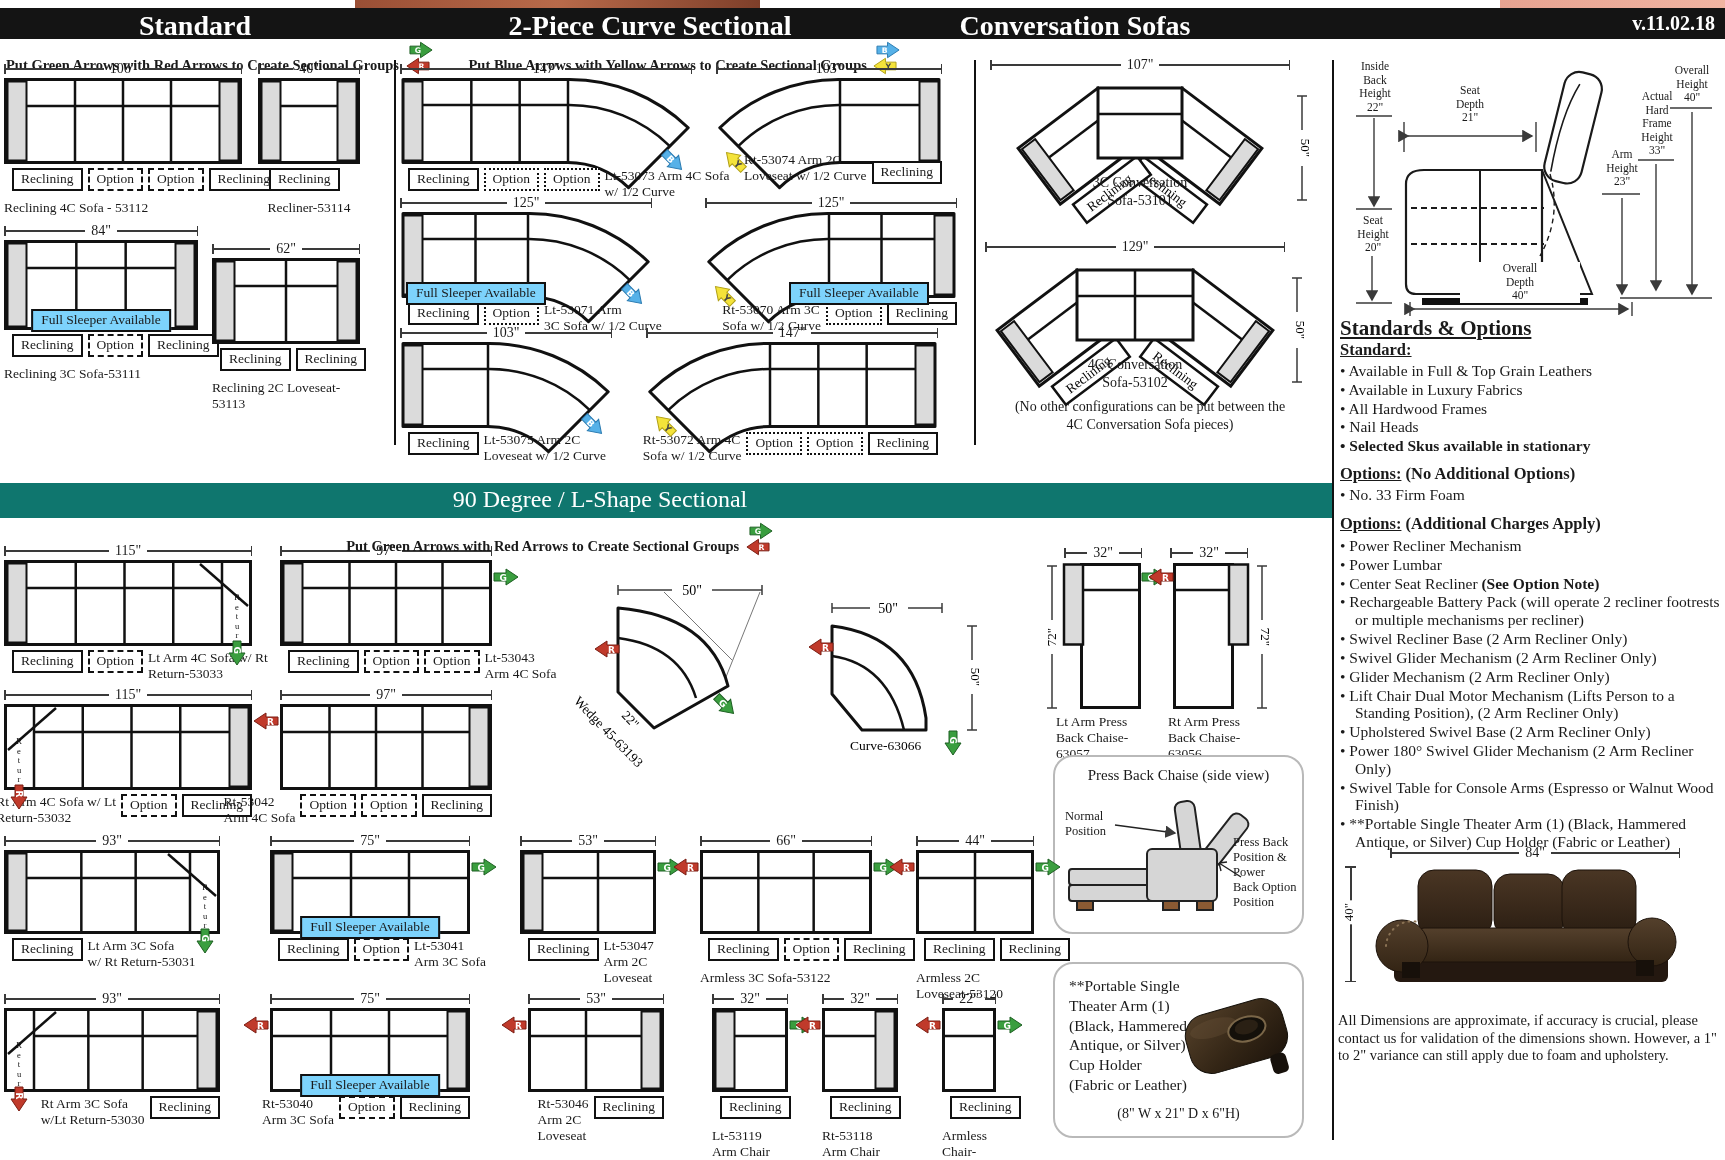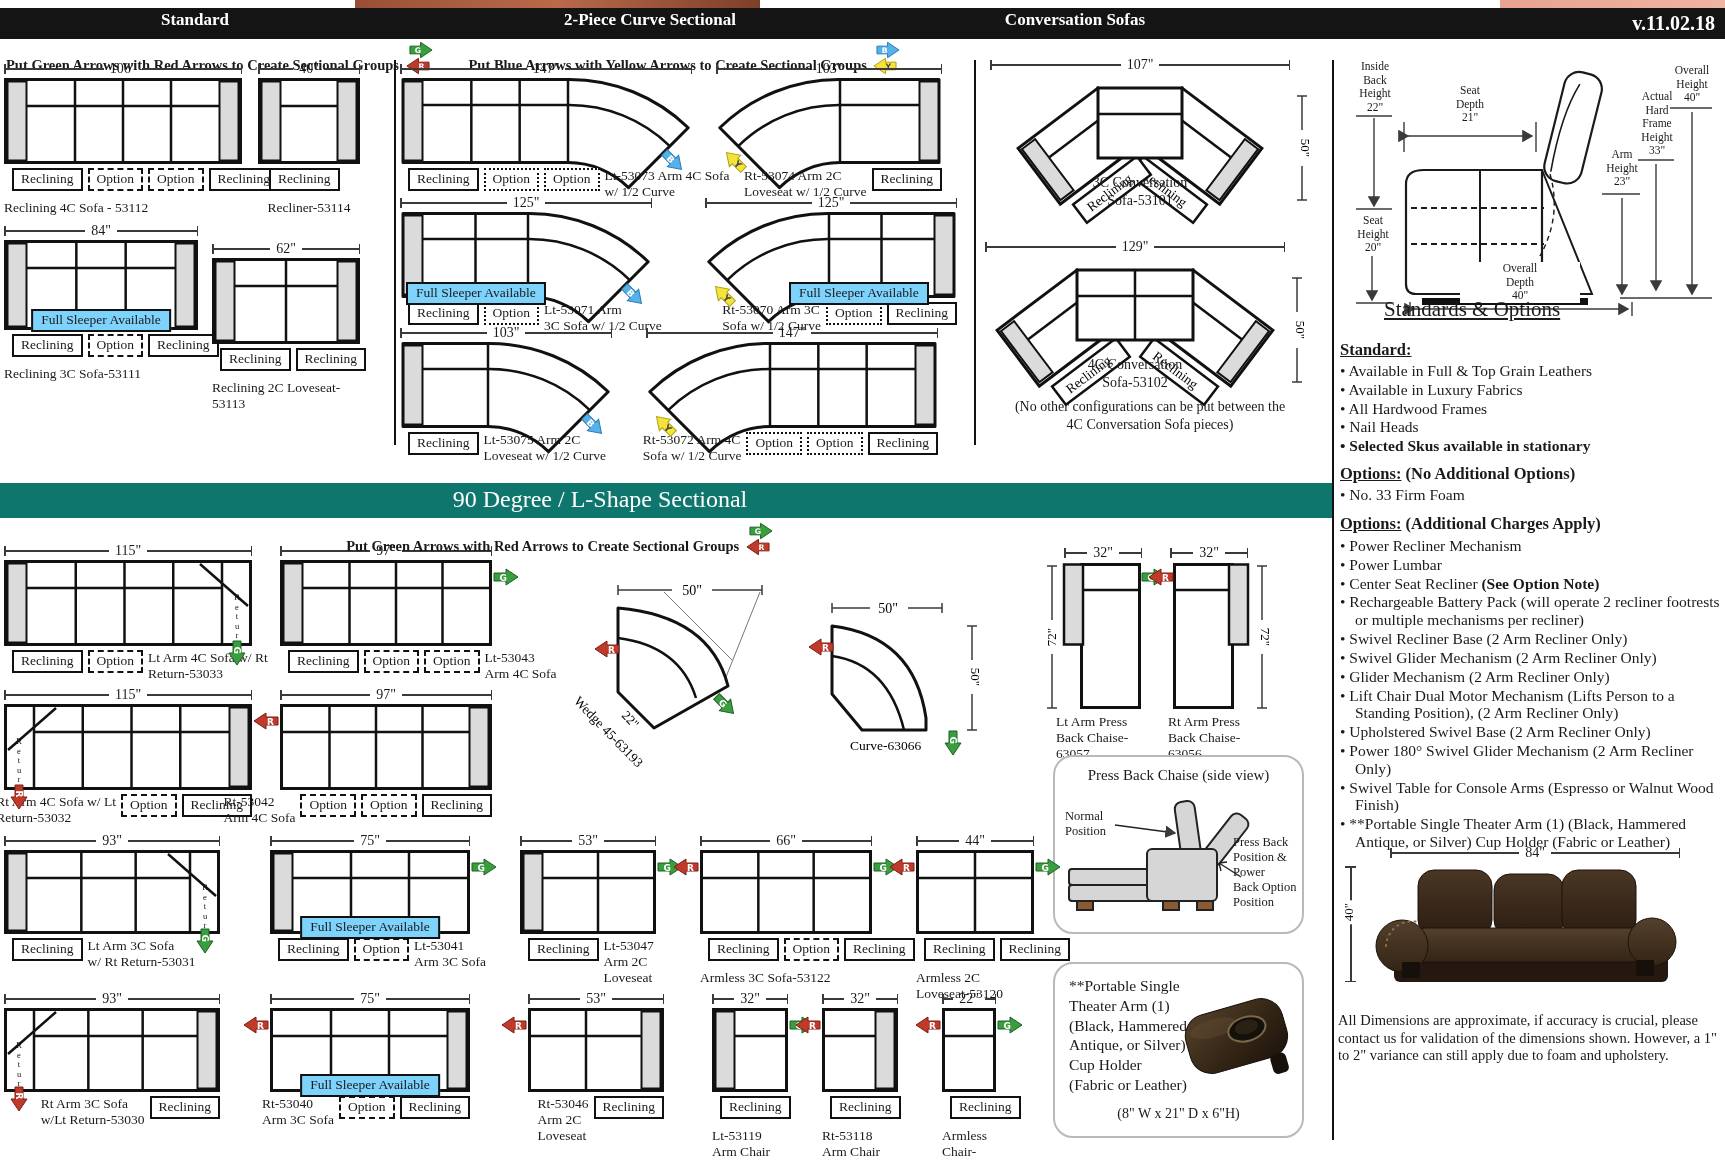--- a/index.html
+++ b/index.html
@@ -2,21 +2,21 @@
 <html><head>
 <meta charset="utf-8">
 <style>
   html,body{margin:0;padding:0;background:#fff;}
   .page{position:relative;width:1725px;height:1160px;background:#fff;overflow:hidden;
         font-family:"Liberation Serif","DejaVu Serif",serif;color:#1a1a1a;}
   svg{overflow:visible;display:block;}
   .texseg{position:absolute;top:0;height:9px;}
   .topbar{position:absolute;left:0;top:8px;width:1725px;height:31px;background:#141414;}
   .botbar{position:absolute;left:0;top:483px;width:1332px;height:35px;background:#0f766e;}
-  .ht{position:absolute;color:#fff;font-weight:bold;font-size:17px;top:2px;white-space:nowrap;}
+  .ht{position:absolute;color:#fff;font-weight:bold;font-size:28px;top:2px;white-space:nowrap;}
   .t1{left:0;width:390px;text-align:center;}
   .t2{left:390px;width:520px;text-align:center;}
   .t3{left:905px;width:340px;text-align:center;}
   .t4{right:10px;font-size:20px;top:4px;}
   .tb{left:0;width:1200px;text-align:center;top:3px;font-weight:normal;font-size:24px;}
   .subtitle{position:absolute;font-size:14.5px;font-weight:bold;white-space:nowrap;}
   .subtitle .arrows{display:inline-block;vertical-align:-4px;margin-left:6px;}
   .st-std{left:6px;top:42px;}
   .st-cur{left:400px;top:42px;width:570px;text-align:center;}
   .st-nin{left:180px;top:523px;width:760px;text-align:center;}
@@ -39,21 +39,21 @@
   .sleeper{position:absolute;border:2.6px solid #111;background:#7dd3fc;padding:1px 8px 2px;
            font-size:13.5px;white-space:nowrap;z-index:3;margin-top:24px;}
   .arw{position:absolute;z-index:4;line-height:0;}
   .vdim{position:absolute;width:14px;}
   .vdim .vl{position:absolute;left:6px;top:0;width:1.5px;background:#3a3a3a;height:100%;}
   .vdim .vt{position:absolute;left:1px;width:11px;height:1.5px;background:#3a3a3a;}
   .vdim .vlab{position:absolute;left:-3px;background:#fff;font-size:13px;padding:3px 0;
               writing-mode:vertical-rl;transform:rotate(180deg);}
   .dimdiag{position:absolute;left:1340px;top:56px;width:385px;height:262px;}
   .dl{position:absolute;font-size:11.5px;line-height:1.18;text-align:center;white-space:pre-line;}
-  .so-title{position:absolute;left:1340px;top:297px;font-size:21px;font-weight:normal;text-decoration:underline;margin-left:44px;}
+  .so-title{position:absolute;left:1340px;top:316px;font-size:21px;font-weight:bold;text-decoration:underline;}
   .so-h1{position:absolute;left:1340px;font-size:16.5px;font-weight:bold;}
   .ub{text-decoration:underline;}
   .so-list{position:absolute;left:1340px;margin:0;padding:0;list-style:none;width:392px;}
   .so-list li{font-size:15.5px;line-height:1.15;padding-left:15px;text-indent:-15px;margin-bottom:1px;}
   .so-list li.b{font-weight:bold;}
   .photodim{position:absolute;left:1390px;top:846px;width:290px;display:flex;align-items:center;height:14px;}
   .photovdim{left:1344px;top:866px;height:116px;}
   .note-h{position:absolute;left:1340px;top:988px;width:385px;text-align:center;
           font-size:19px;font-weight:bold;text-decoration:underline;}
   .note-t{position:absolute;left:1338px;top:1012px;width:390px;font-size:14.5px;line-height:1.22;}
@@ -246,21 +246,21 @@
         <div class="bodywrap" style="top: 16px;">
           <svg width="226" height="120">
             <g transform="translate(226,0) scale(-1,1)">
               <path d="M3,1.5 H102 A170,170 0 0 1 222.2,49.8 L 162.5,109.6 A85.5,85.5 0 0 0 102,84.5 H3 Z" fill="#fff" stroke="#111" stroke-width="3" stroke-linejoin="round"></path>
               <rect x="3.5" y="3.5" width="19" height="79" fill="#dbdbdb" stroke="#111" stroke-width="2"></rect>
               <path d="M23,27 H102 A144,144 0 0 1 203.5,67.8" fill="none" stroke="#111" stroke-width="2.5"></path>
               <line x1="102" y1="3" x2="102" y2="84.5" stroke="#111" stroke-width="2.5"></line>
             </g>
           </svg>
         </div>
-        <div class="brow" style="top: 106px; right: 0px;">
+        <div class="brow" style="top: 90px; right: 0px; align-items: flex-end;">
           <div class="cap">Rt-53074 Arm 2C
 Loveseat w/ 1/2 Curve</div>
           <div class="lab solid">Reclining</div>
         </div>
         <span class="arw" style="left: 6px; top: 90px;">
           <svg width="26" height="18" viewBox="0 0 26 18" style="transform:rotate(45deg)">
     <polygon points="25,5 13,5 13,1 1,9 13,17 13,13 25,13" fill="#f4e33a" stroke="#b1a017" stroke-width="1"></polygon>
     <text x="14" y="12.5" font-size="9" font-weight="bold" font-family="DejaVu Sans,sans-serif" fill="#444">Y</text>
           </svg>
         </span>

